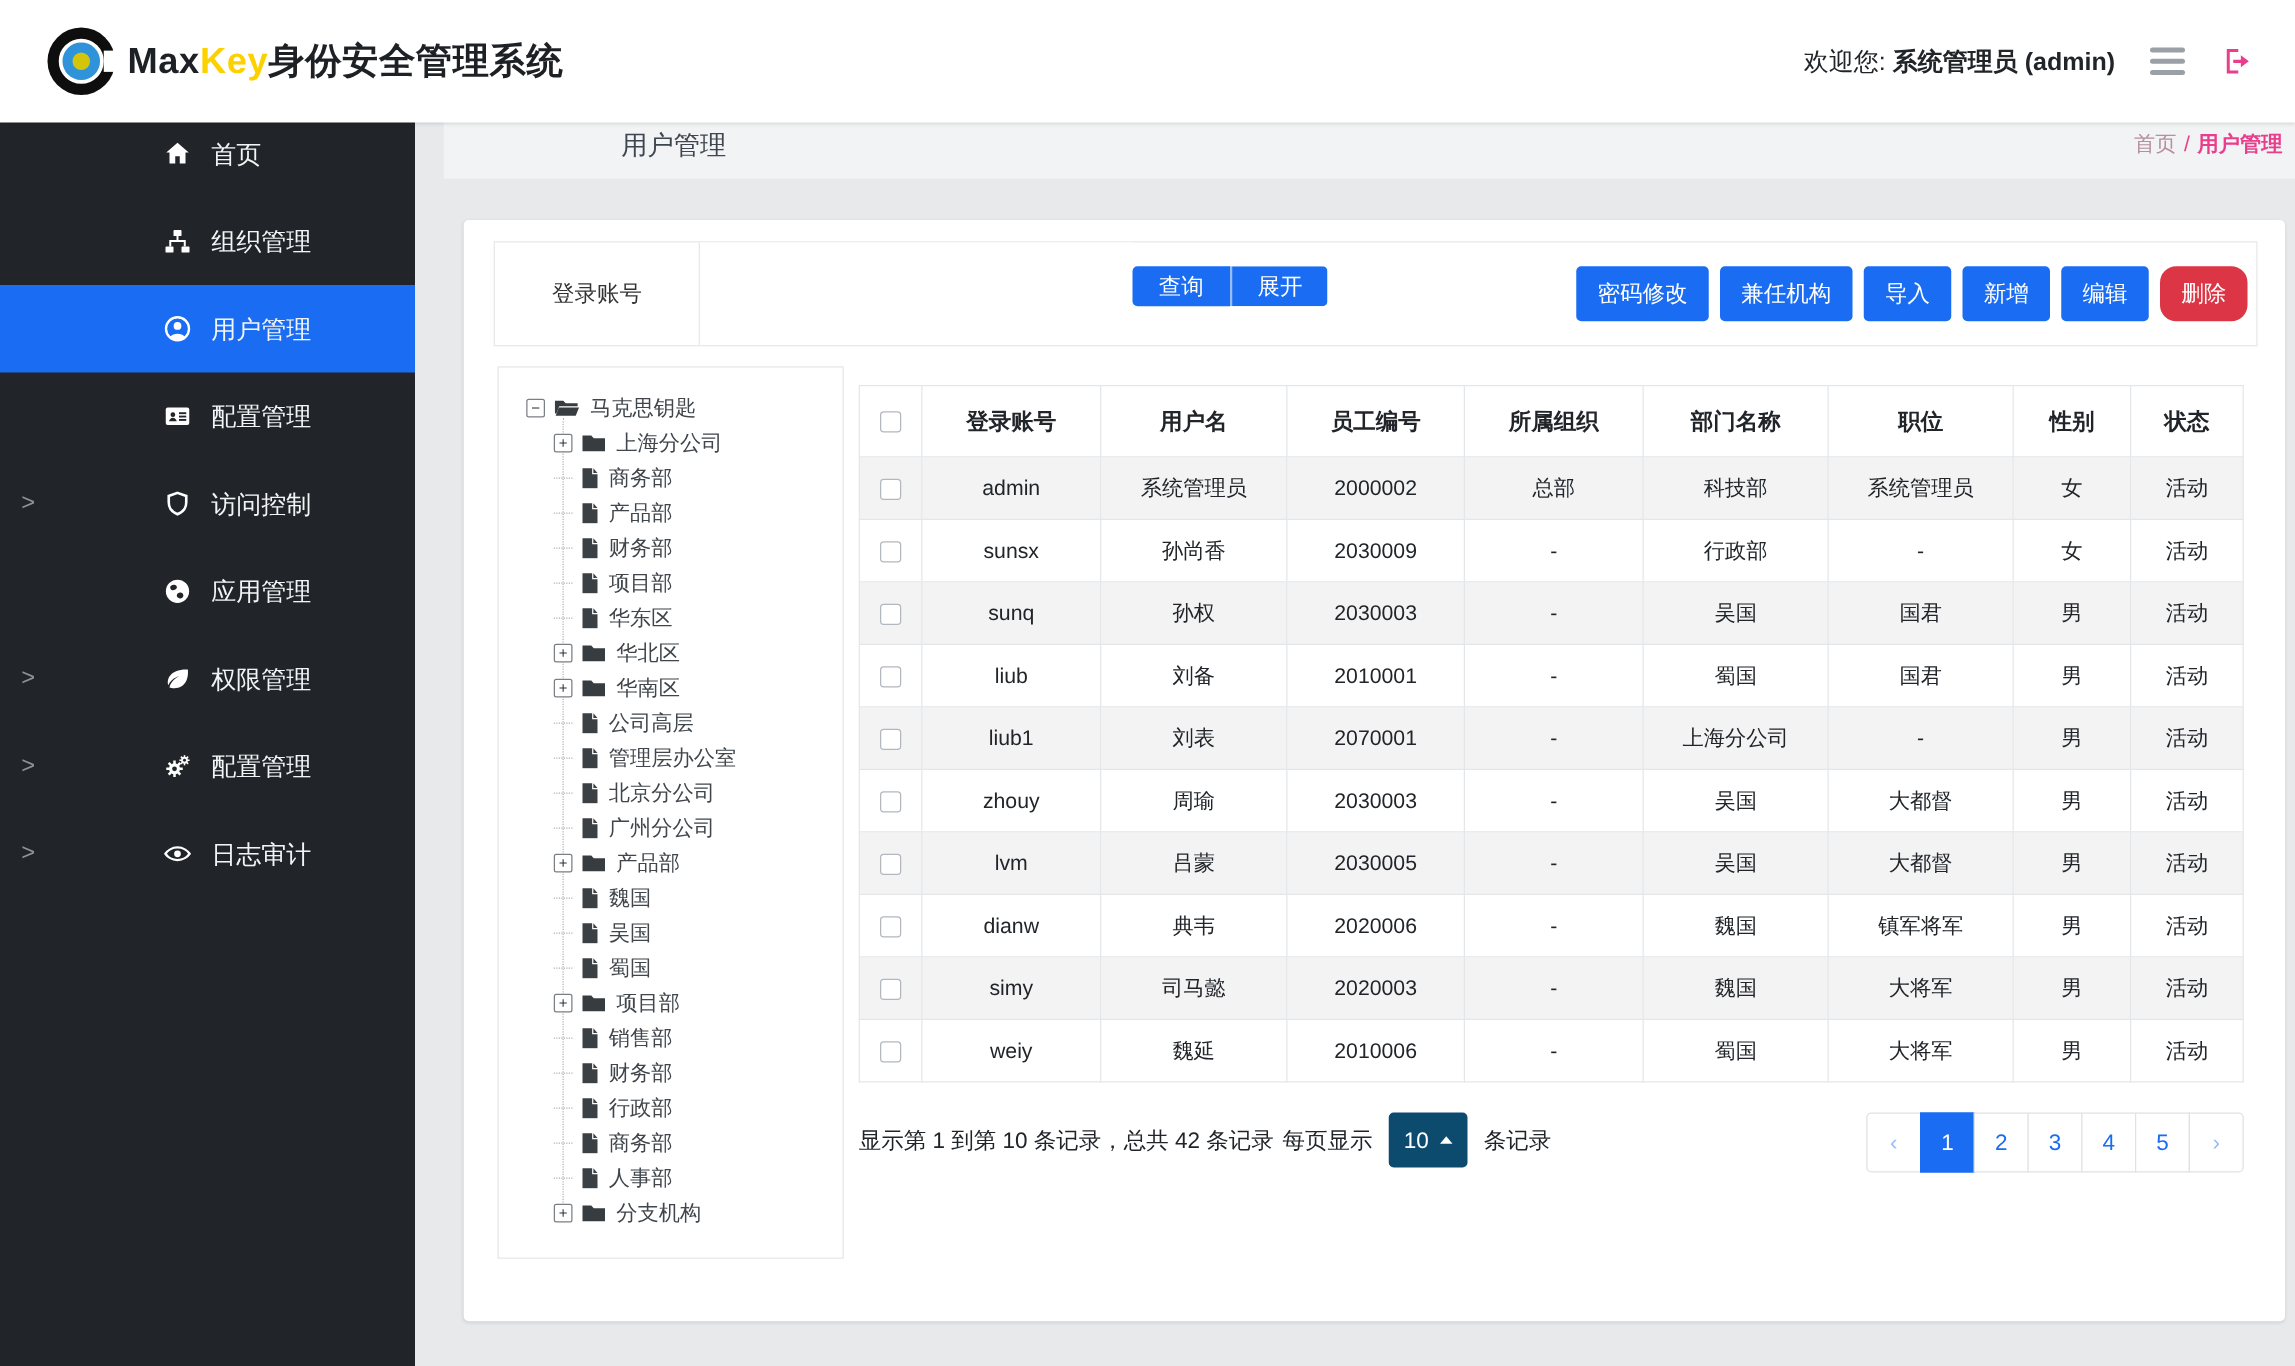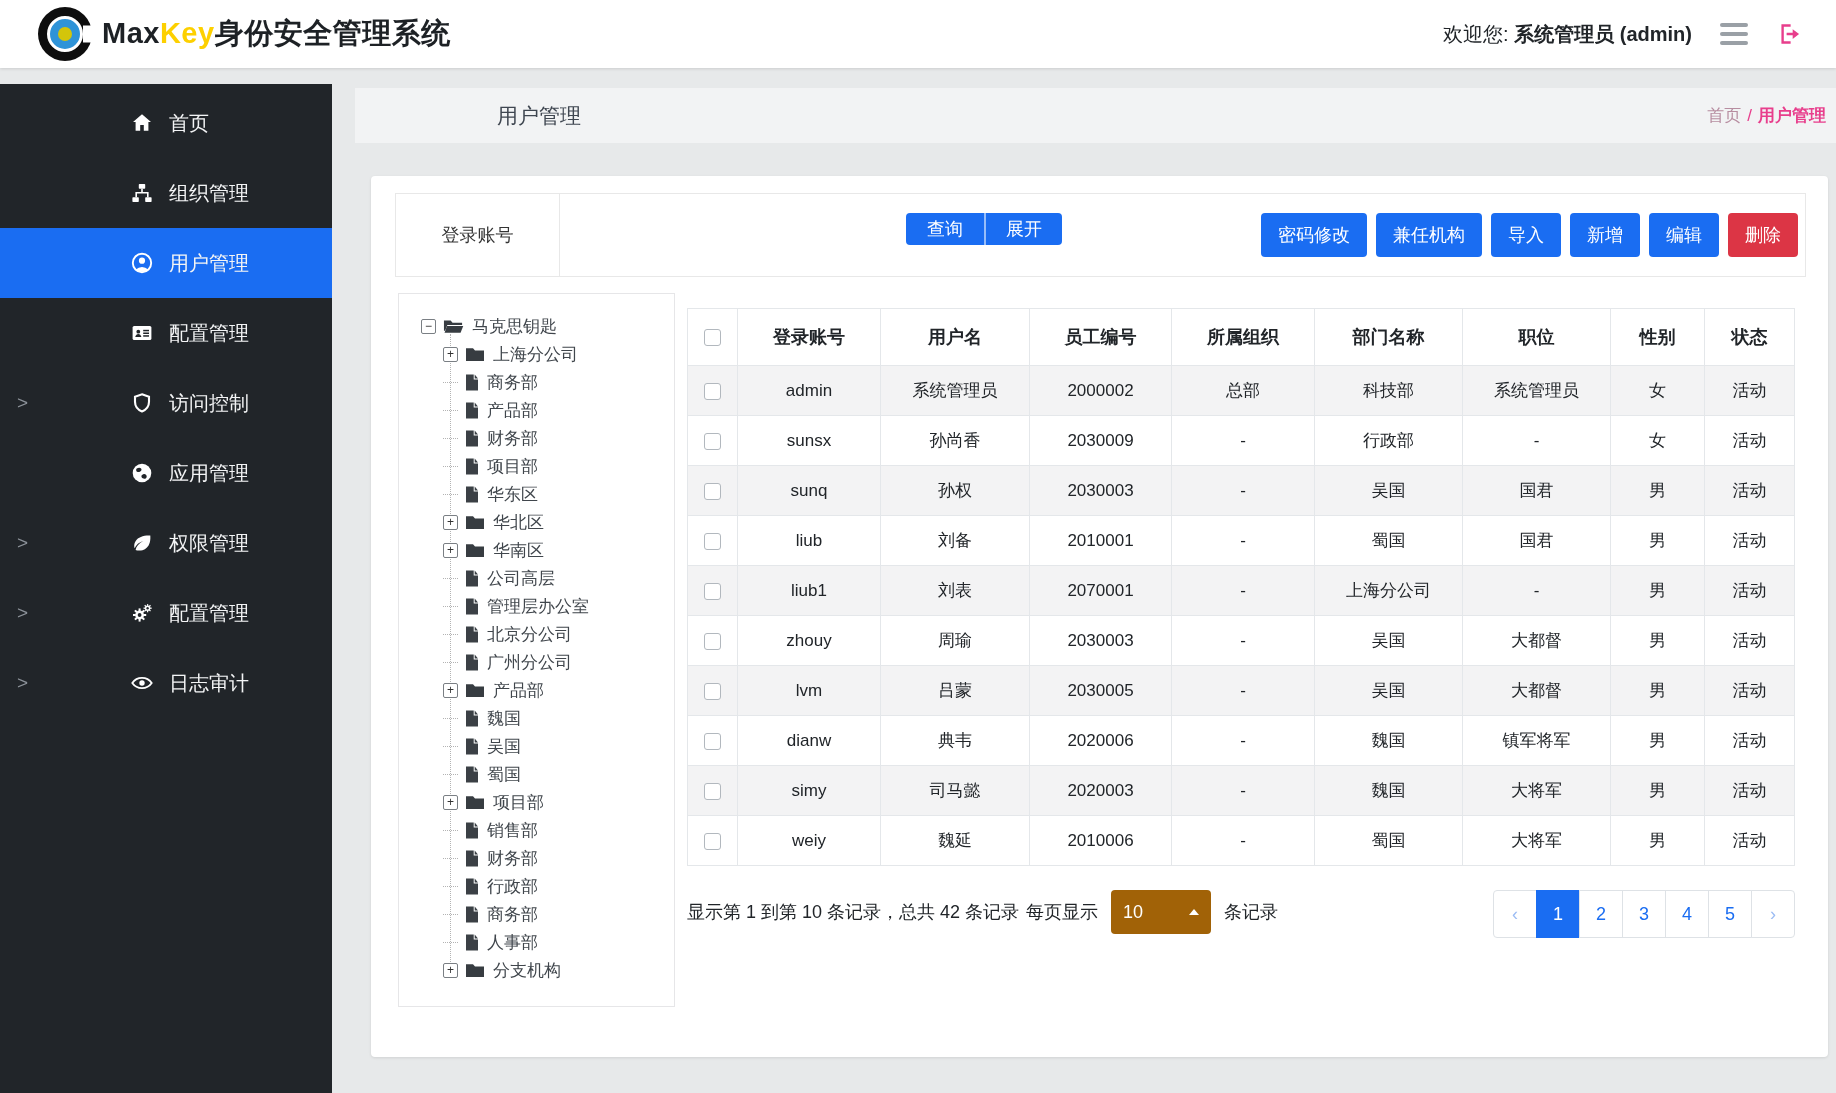--- a/index.html
+++ b/index.html
@@ -1,20 +1,20 @@
 <!DOCTYPE html>
 <html><head>
 <meta charset="utf-8">
 <style>
   * { box-sizing: border-box; margin: 0; padding: 0; }
   html,body { width:1836px; height:1093px; overflow:hidden;
     font-family:"Liberation Sans","DejaVu Sans",sans-serif; background:#e7e9ea; }
 
   
-  .top-header { position:absolute; top:0; left:0; width:1836px; height:68px; background:#fff;
+  .top-header { position:absolute; top:0; left:0; width:1836px; height:98px; background:#fff;
     display:flex; align-items:center; justify-content:space-between; padding:0 34px 0 38px;
     box-shadow:0 1px 3px rgba(0,0,0,.12); z-index:5; }
   .brand { display:flex; align-items:center; gap:10px; }
   .logo { width:54px; height:54px; border-radius:50%; background:#0e0e0e; position:relative;
     display:flex; align-items:center; justify-content:center; }
   .logo-gap { position:absolute; right:-4px; top:50%; transform:translateY(-50%); width:13px; height:17px; background:#fff; }
   .logo-blue { width:36px; height:36px; border-radius:50%; background:#2e93d8; border:3px solid #fff;
     display:flex; align-items:center; justify-content:center; position:relative; }
   .logo-dot { width:14px; height:14px; border-radius:50%; background:#d3c50a; }
   .brand-text { font-size:29px; font-weight:bold; color:#1d2125; letter-spacing:.5px; }
@@ -57,21 +57,21 @@
     padding:0 12px; font-family:inherit; color:#212529; }
   .search-buttons { display:flex; height:44px; }
   .btn-query,.btn-expand { width:78px; height:32px; border:none; background:#1a6df2; color:#fff;
     font-size:18px; font-family:inherit; cursor:pointer; }
   .btn-query { border-radius:4px 0 0 4px; }
   .btn-expand { border-radius:0 4px 4px 0; border-left:2px solid rgba(255,255,255,.55); }
   .actions { margin-left:auto; display:flex; gap:9px; }
   .btn { height:44px; padding:0 17px; border:none; border-radius:4px; color:#fff; font-size:18px;
     font-family:inherit; cursor:pointer; }
   .btn.primary { background:#1a6df2; }
-  .btn.danger { background:#dc3545; }
+  .btn.danger { background:#dc3545;border-radius:13px; }
 
   
   .content-row { display:flex; padding:16px 34px 0 27px; align-items:flex-start; }
   .tree-panel { width:277px; height:714px; border:1px solid #e6e6e8; position:relative;
     padding-top:18px; flex:none; overflow:hidden; }
   .tree-guide { position:absolute; left:51px; top:40px; height:636px; border-left:1px dotted #b3b3b3; }
   .tree-node { display:flex; align-items:center; height:28px; padding-left:44px; font-size:17px;
     color:#40464c; cursor:pointer; position:relative; }
   .tree-node.root { padding-left:22px; }
   .expander { width:15px; height:15px; border:1px solid #7a7f84; border-radius:2px; background:#fff;
@@ -86,23 +86,23 @@
   .grid th { height:57px; font-size:18px; font-weight:bold; color:#212529; text-align:center;
     border:1px solid #e4e7ea; background:#fff; }
   .grid td { height:50px; font-size:17px; color:#212529; text-align:center; border:1px solid #e4e7ea; }
   .grid tbody tr:nth-child(odd) td { background:#f3f3f4; }
   .cb { display:inline-block; width:17px; height:17px; border:1.5px solid #b2b8be; border-radius:3px;
     background:#fff; vertical-align:middle; cursor:pointer; }
 
   
   .pagination-row { margin-top:24px; display:flex; align-items:flex-start; justify-content:space-between; }
   .page-info { display:flex; align-items:center; gap:7px; font-size:18px; color:#212529; }
-  .page-size { display:inline-flex; align-items:center; background:#a16207; color:#fff; height:44px;
+  .page-size { display:inline-flex; align-items:center; background:#0c4a6e; color:#fff; height:44px;
     padding:0 12px; border:none; border-radius:4px; font-size:18px; font-family:inherit;
-    margin:0 6px; cursor:pointer;gap:37px; }
+    margin:0 6px; cursor:pointer; }
   .caret-up { width:0; height:0; border-left:5px solid transparent; border-right:5px solid transparent;
     border-bottom:6px solid #fff; margin-left:9px; display:inline-block; }
   .pager { display:flex; }
   .pg { min-width:44px; height:48px; display:flex; align-items:center; justify-content:center;
     border:1px solid #dee2e6; background:#fff; color:#1a6df2; font-size:18px; margin-left:-1px;
     cursor:pointer; padding:0 6px; }
   .pg:first-child { border-radius:4px 0 0 4px; margin-left:0; }
   .pg:last-child { border-radius:0 4px 4px 0; }
   .pg.active { background:#1a6df2; border-color:#1a6df2; color:#fff; }
   .pg.nav { color:#9bbcf4; }

